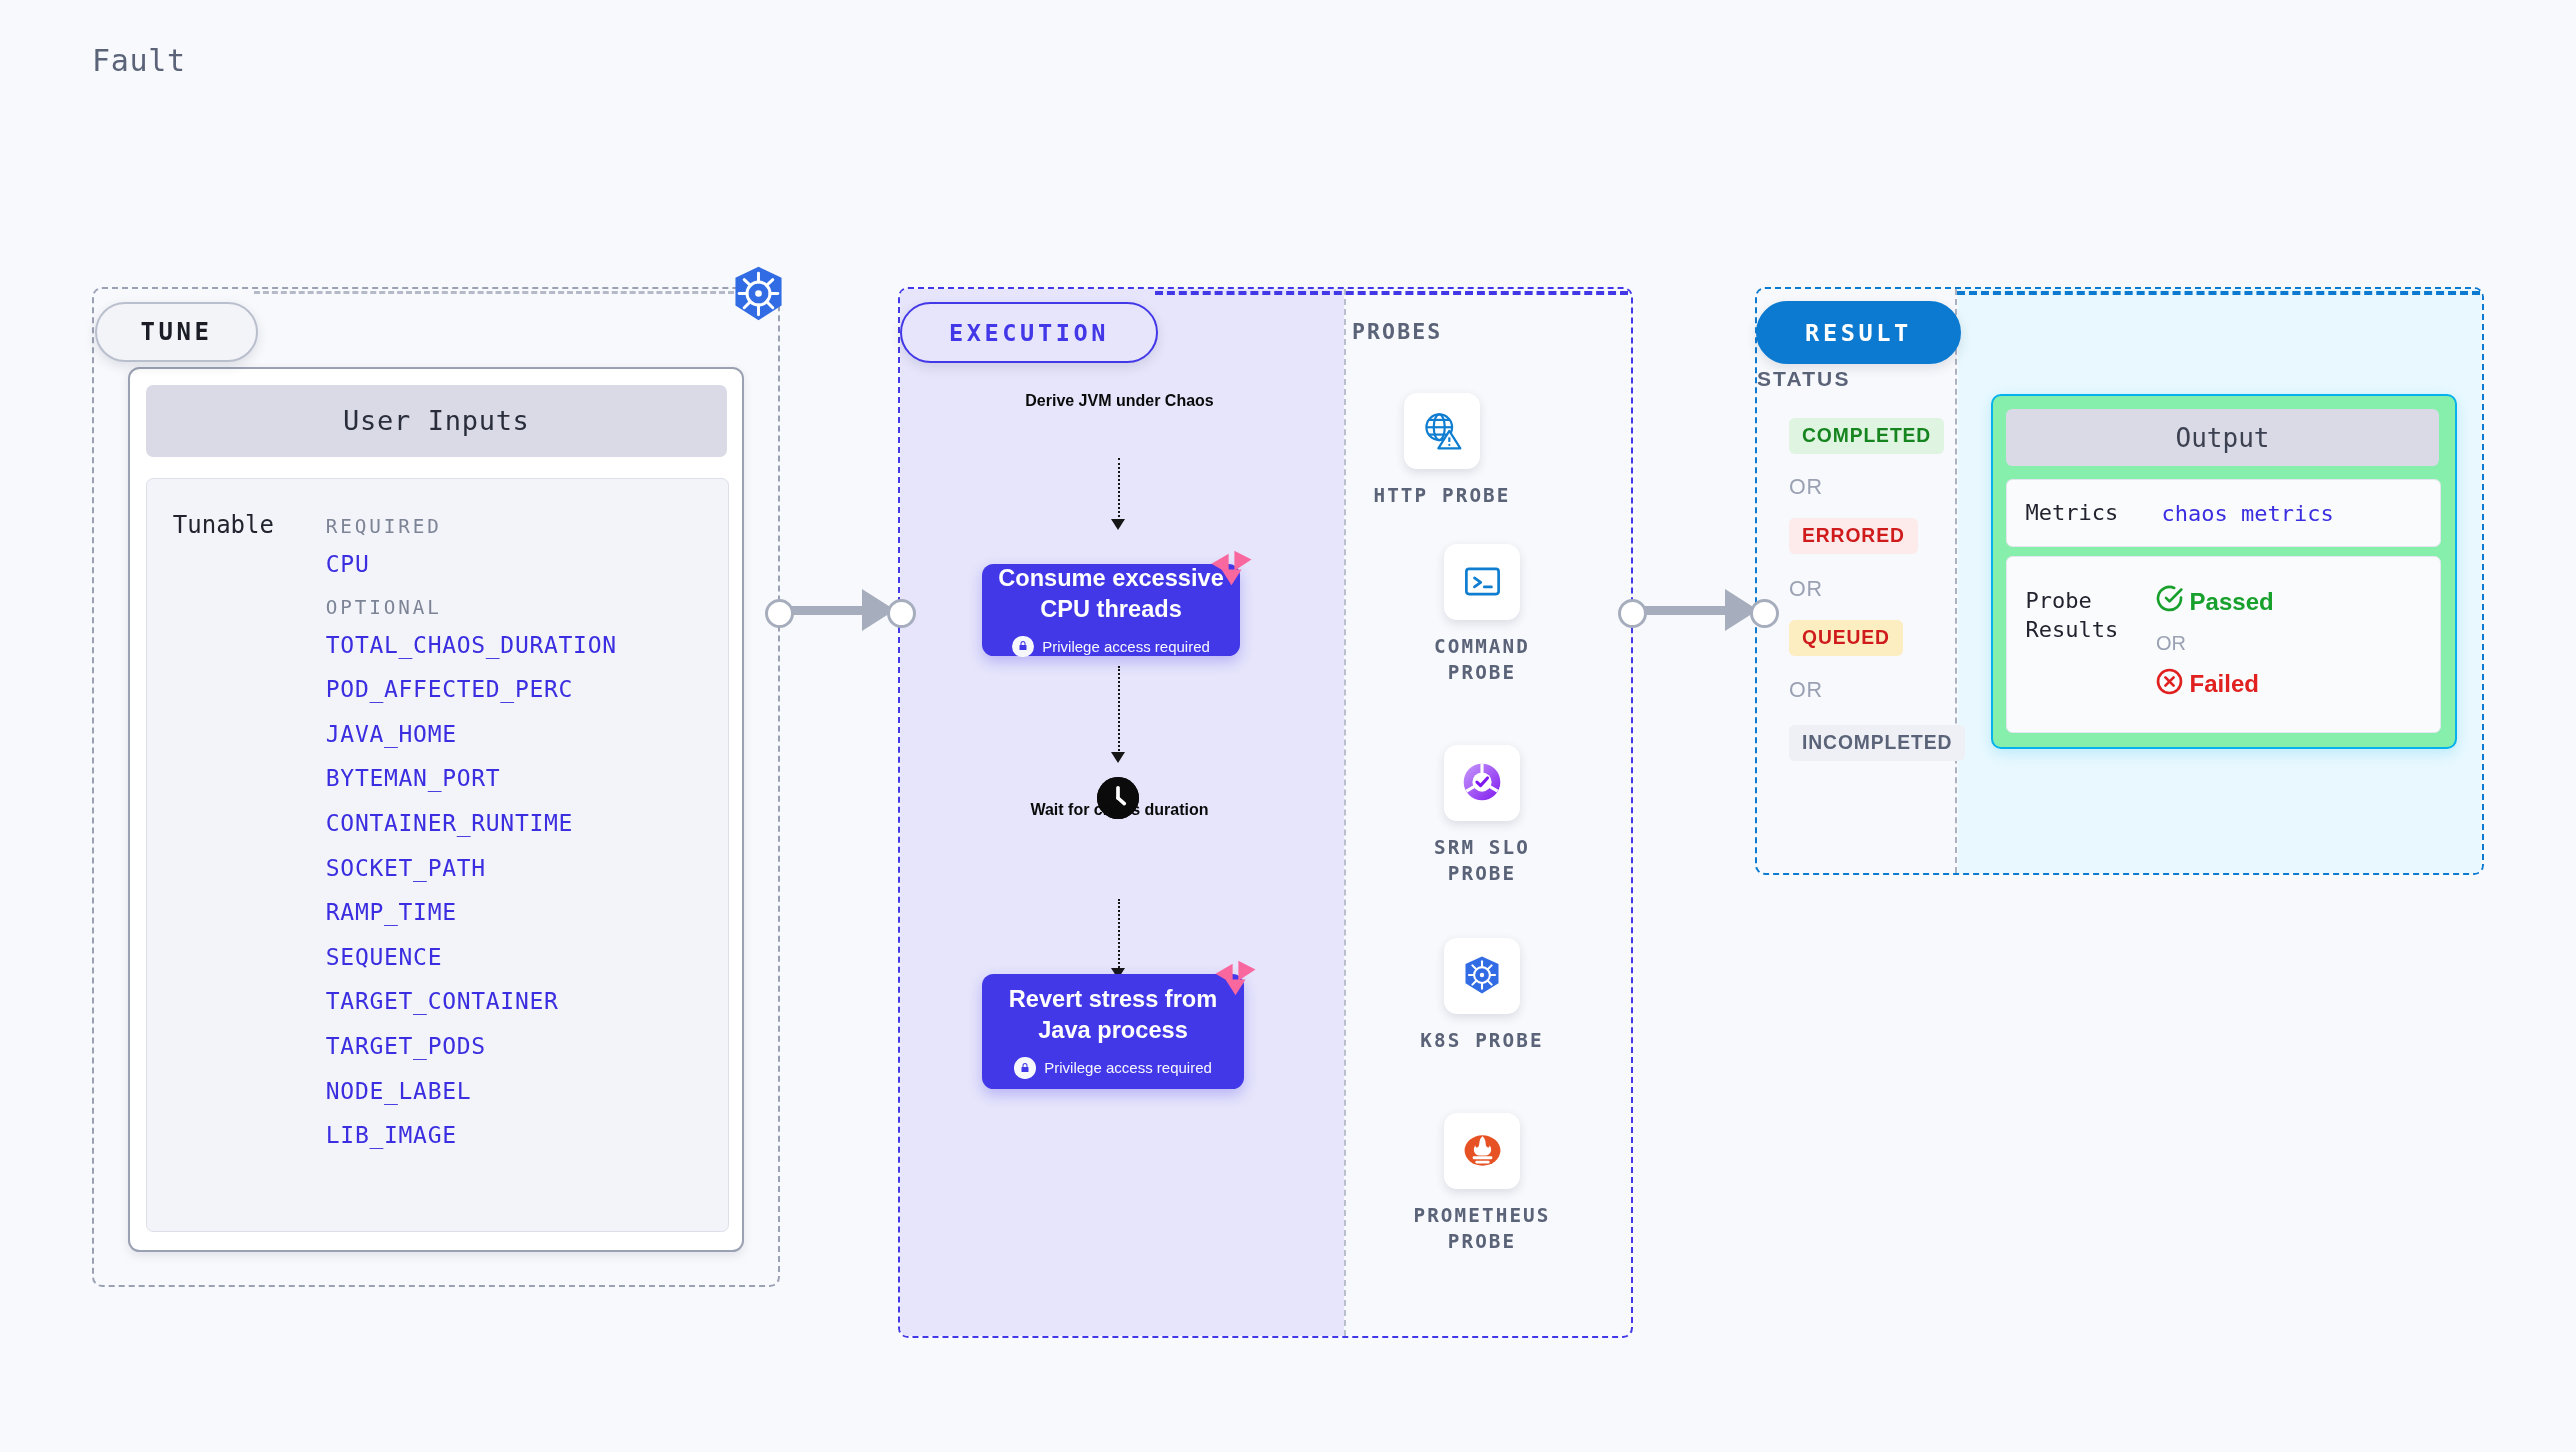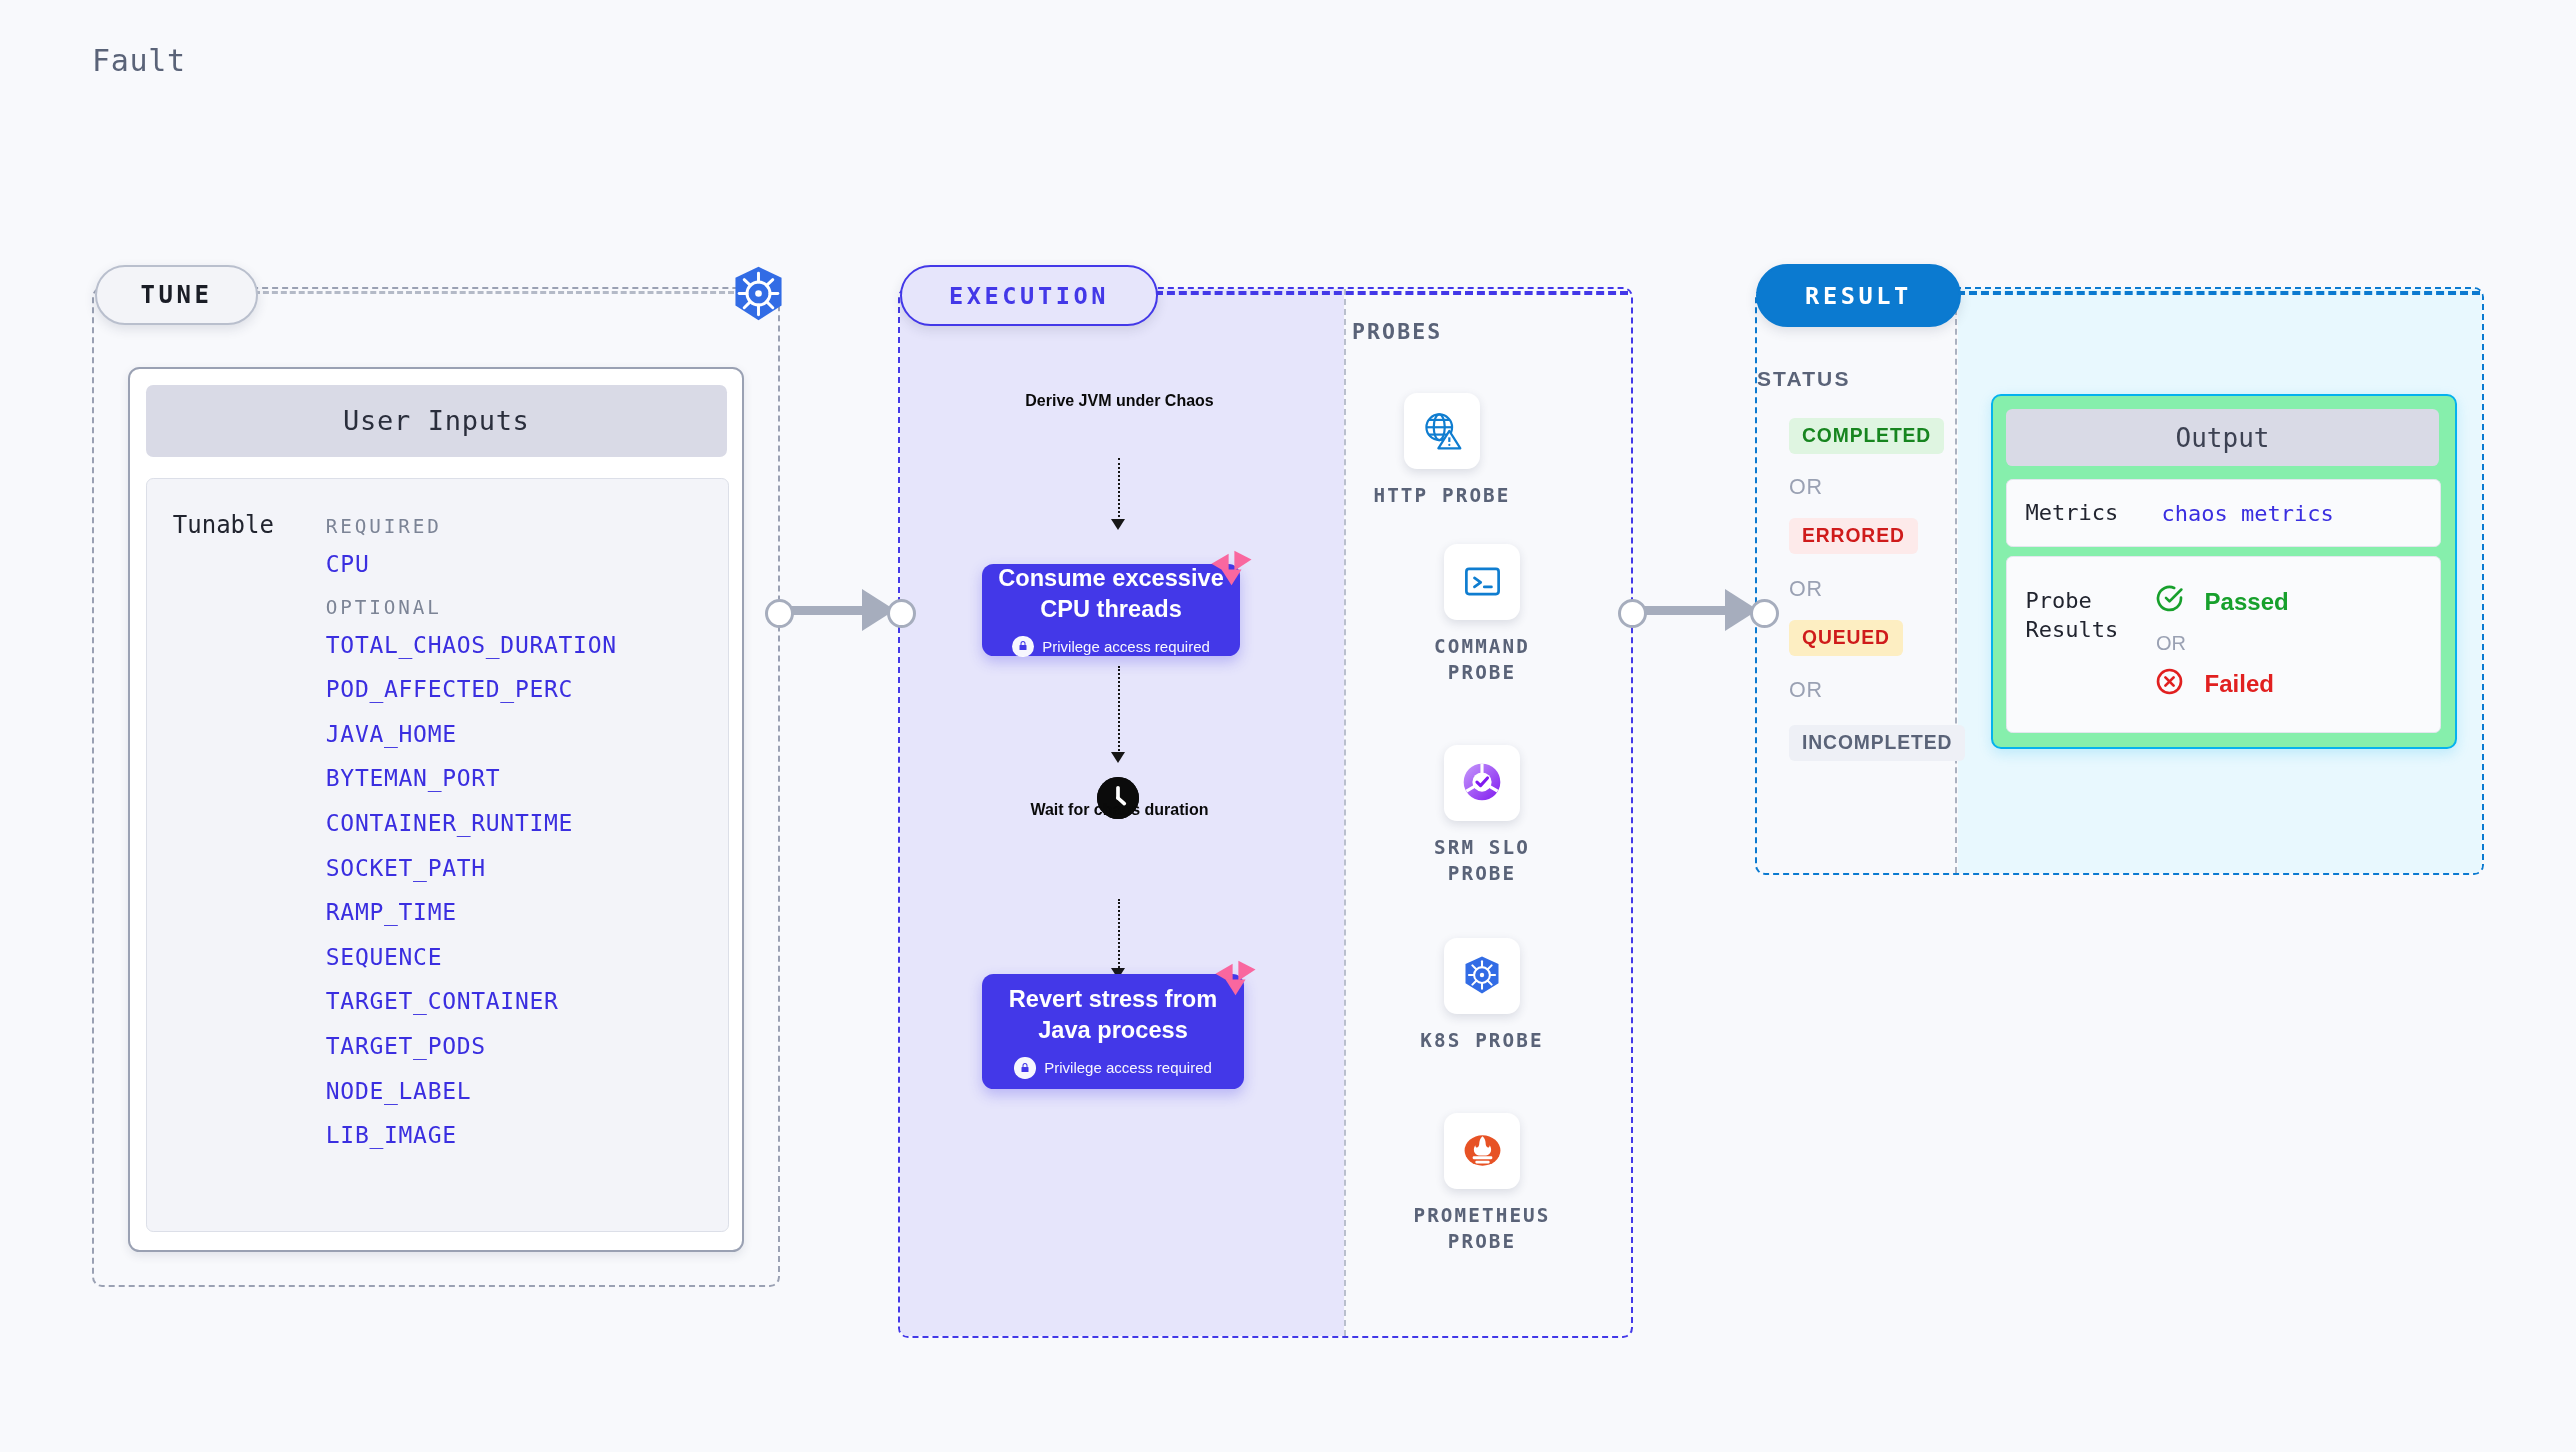--- a/index.html
+++ b/index.html
@@ -14,21 +14,21 @@
   
   #header{position:absolute;left:92px;top:43px;}
   #fault-label{font-family:"DejaVu Sans Mono",monospace;font-size:30px;color:#5a6378;letter-spacing:0.7px;}
   #title-row{display:flex;align-items:center;gap:21.5px;margin-top:21.5px;}
   #title-text{font-size:42px;font-weight:bold;color:#0a0a0a;letter-spacing:-0.4px;}
 
   
   .pill{
     position:absolute;display:flex;align-items:center;justify-content:center;
     border-radius:43px;font-family:"DejaVu Sans Mono",monospace;font-weight:bold;
-    letter-spacing:3.6px;box-shadow:0 4.3px 11.5px rgba(40,45,80,.13);z-index:6;
+    letter-spacing:3.6px;box-shadow:0 4.3px 11.5px rgba(40,45,80,.13);z-index:6;margin-top:37px;
   }
 
   
   #tune-box{
     position:absolute;left:92px;top:287px;width:684px;height:996px;
     border:2.1px dashed #9aa1b3;border-radius:10px;background:transparent;
   }
   #tune-pill{left:95px;top:265px;width:159px;height:56px;
     background:#f3f4f8;border:2.1px solid #b9bfcd;color:#1a1d26;font-size:24px;}
   #tune-dash{position:absolute;left:254px;top:291px;width:480px;height:0;
@@ -122,21 +122,21 @@
   }
   #output-header{position:absolute;left:13px;top:13px;width:433px;height:57px;
     background:#d9dae6;border-radius:6.4px;display:flex;align-items:center;justify-content:center;
     font-family:"DejaVu Sans Mono",monospace;font-size:26px;color:#3c4152;}
   #metrics-row{position:absolute;left:13px;top:83px;width:433px;height:66px;
     background:#fafbfd;border:1.4px solid #e3e6ee;border-radius:6.4px;display:flex;align-items:center;}
   #probe-results-row{position:absolute;left:13px;top:160px;width:433px;height:175px;
     background:#fafbfd;border:1.4px solid #e3e6ee;border-radius:6.4px;display:flex;}
   .row-key{font-family:"DejaVu Sans Mono",monospace;font-size:22px;color:#21242f;line-height:1.3;}
   .row-val-mono{font-family:"DejaVu Sans Mono",monospace;font-size:22px;color:#3a2ee0;}
-  .verdict{display:flex;align-items:center;gap:21px;font-size:24px;font-weight:bold;}
+  .verdict{display:flex;align-items:center;gap:6px;font-size:24px;font-weight:bold;}
 
   
   .conn{position:absolute;height:43px;z-index:5;}
   .conn .bar{position:absolute;left:10px;top:17px;height:9.3px;background:#a6adbd;}
   .conn .dot{position:absolute;top:10px;width:23px;height:23px;border-radius:50%;
     background:#fff;border:3.6px solid #a6adbd;}
   .conn .head{position:absolute;top:0;width:0;height:0;border-top:21.5px solid transparent;
     border-bottom:21.5px solid transparent;border-left:33px solid #a6adbd;}
 </style>
 </head>

